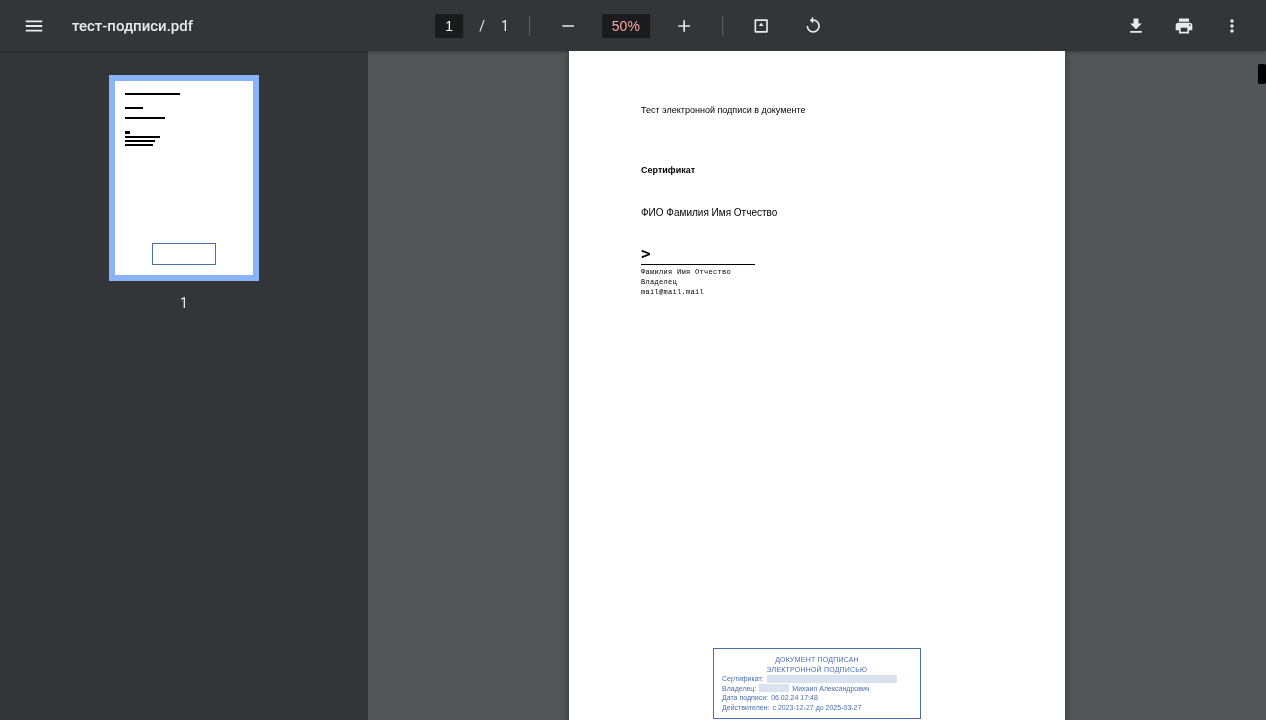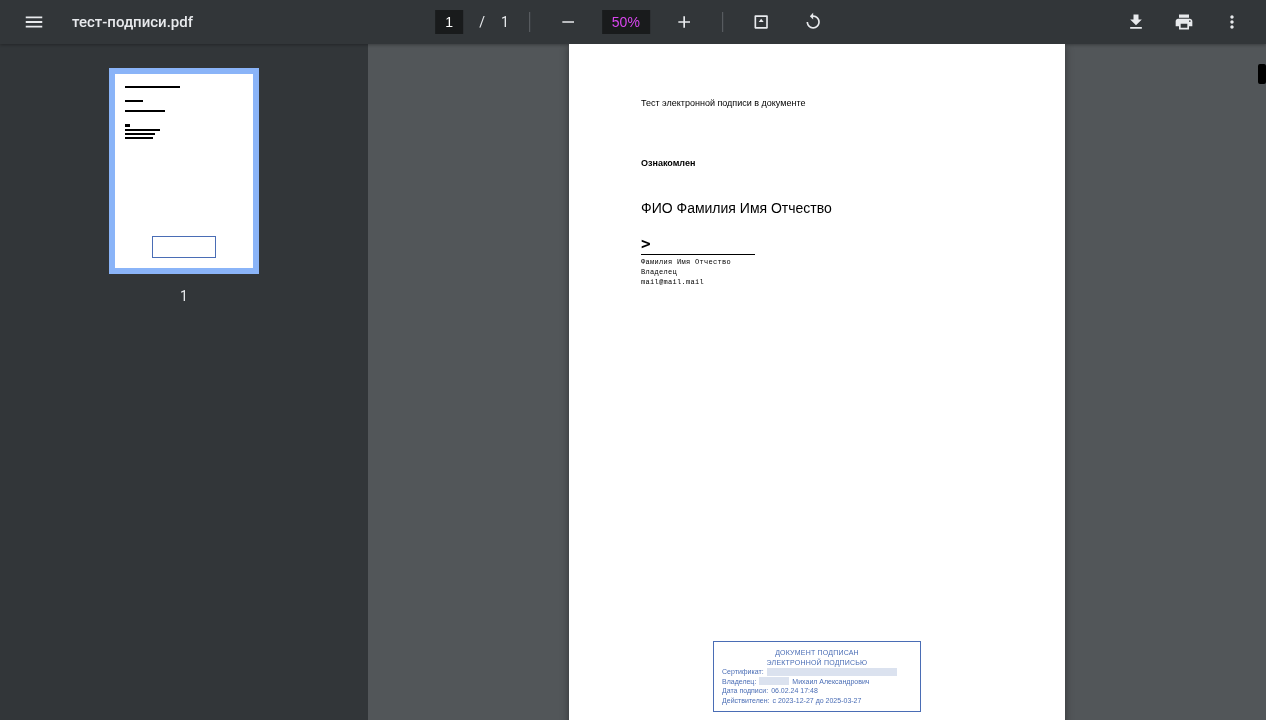--- a/index.html
+++ b/index.html
@@ -6,21 +6,21 @@
 body {
   width: 1266px;
   height: 720px;
   background: #525659;
   font-family: -apple-system, BlinkMacSystemFont, "Segoe UI", Roboto, sans-serif;
   overflow: hidden;
   display: flex;
   flex-direction: column;
 }
 .toolbar {
-  height: 44px;
+  height: 51px;
   background: #323639;
   display: flex;
   align-items: center;
   padding: 0 16px;
   color: #fff;
   flex-shrink: 0;
   position: relative;
   box-shadow: 0 1px 3px rgba(0,0,0,0.3);
 }
 .toolbar-left {
@@ -65,21 +65,21 @@
   width: 1px;
   height: 20px;
   background: #5f6368;
   margin: 0 4px;
 }
 .zoom-input {
   width: 48px;
   height: 24px;
   background: #191b1c;
   border: none;
-  color: #d946ef;
+  color: #fca5a5;
   text-align: center;
   font-size: 14px;
 }
 .toolbar-right {
   margin-left: auto;
   display: flex;
   align-items: center;
   gap: 12px;
 }
 .content {
@@ -138,21 +138,21 @@
   box-shadow: 0 2px 8px rgba(0,0,0,0.4);
   margin-top: 0;
   padding: 54px 72px 30px 72px;
   font-family: Arial, sans-serif;
   color: #000;
   position: relative;
   font-size: 9px;
 }
 .doc-title { font-size: 9px; margin-bottom: 50px; }
 .doc-ack { font-size: 9px; font-weight: bold; margin-bottom: 32px; }
-.doc-fio { font-size: 14px; margin-bottom: 20px; }
+.doc-fio { font-size: 10px; margin-bottom: 28px; }
 .sig-block { margin-top: 10px; }
 .sig-caret { font-size: 16px; font-family: monospace; font-weight: bold; line-height: 1; }
 .sig-line { width: 114px; height: 1px; background: #000; margin: 2px 0 3px 0; }
 .sig-small { font-size: 7px; font-family: Liberation Mono, monospace; line-height: 1.4; letter-spacing: 0.3px; }
 .stamp {
   position: absolute;
   bottom: 32px;
   left: 50%;
   transform: translateX(-50%);
   width: 208px;
@@ -252,21 +252,21 @@
       <div class="thumb-line" style="width:30px;"></div>
       <div class="thumb-line" style="width:28px;"></div>
       <div class="thumb-stamp"></div>
     </div>
     <div class="thumb-label">1</div>
   </div>
 
   <div class="viewer">
     <div class="page">
       <div class="doc-title">Тест электронной подписи в документе</div>
-      <div class="doc-ack">Ознакомлен</div>
+      <div class="doc-ack">Сертификат</div>
       <div class="doc-fio">ФИО Фамилия Имя Отчество</div>
       <div class="sig-block">
         <div class="sig-caret">&gt;</div>
         <div class="sig-line"></div>
         <div class="sig-small">Фамилия Имя Отчество</div>
         <div class="sig-small">Владелец</div>
         <div class="sig-small">mail@mail.mail</div>
       </div>
 
       <div class="stamp">

